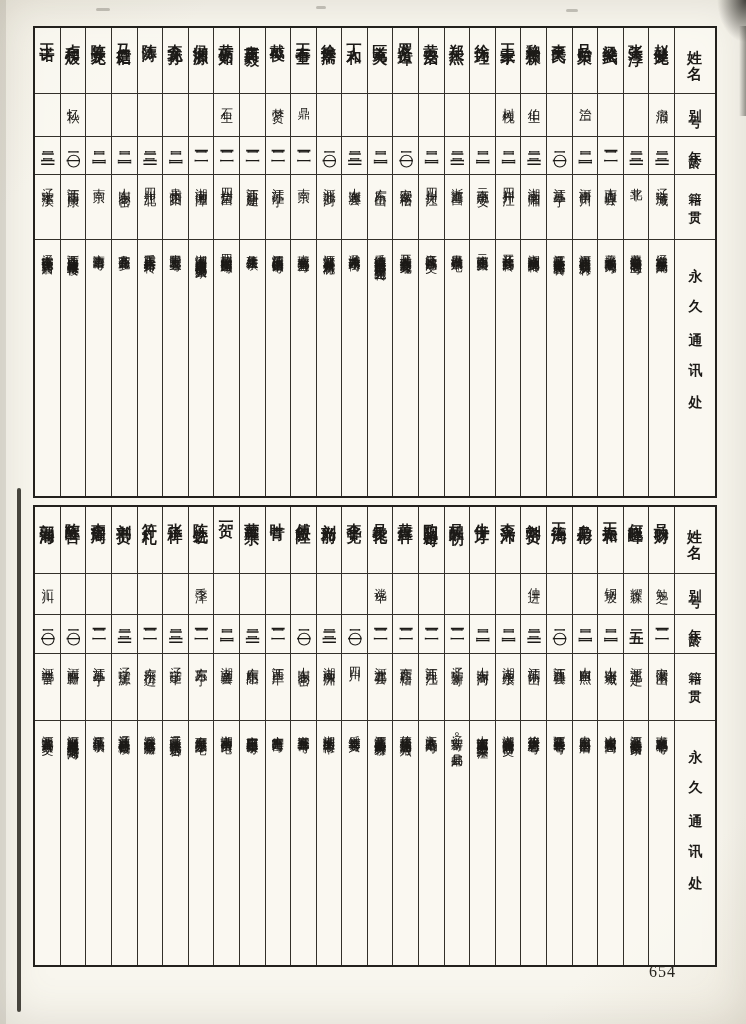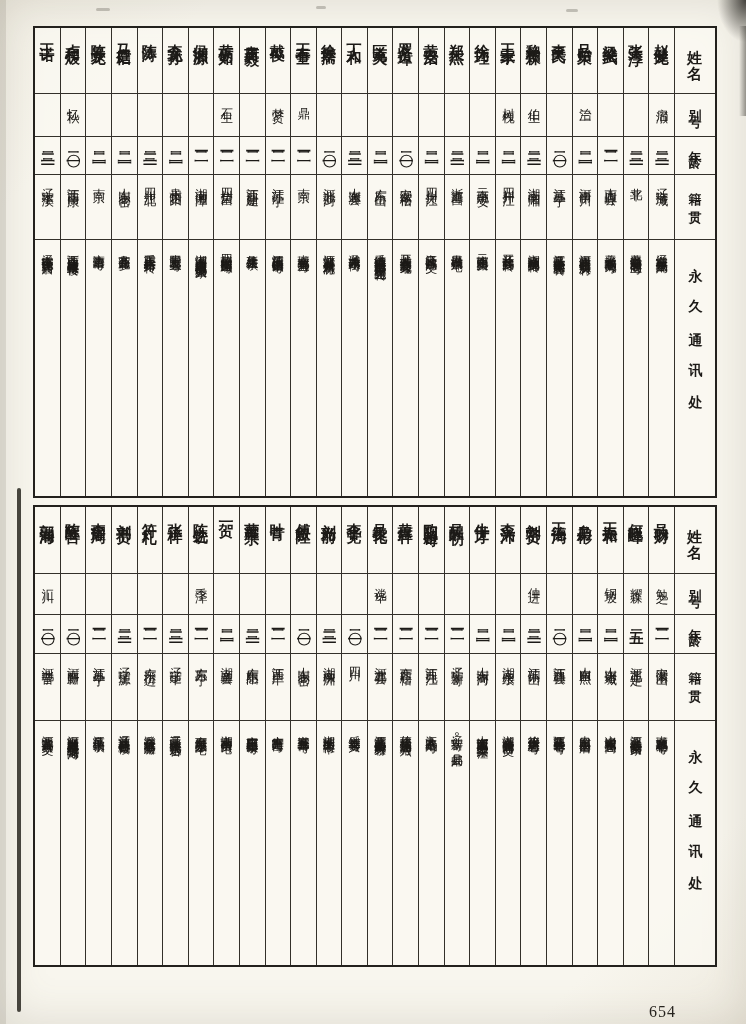--- a/index.html
+++ b/index.html
@@ -31,21 +31,21 @@
   .native{font-size:12.5px;letter-spacing:2px;padding-top:3px;}
   .addr{font-size:12px;letter-spacing:0.8px;padding-top:5px;}
   
   .h-name{font-family:"Liberation Sans",sans-serif;font-weight:700;font-size:15px;
           letter-spacing:16px;padding-top:10px;}
   .h-alias{font-weight:700;font-size:13px;letter-spacing:7px;padding-top:5px;}
   .h-age{font-weight:700;font-size:13px;letter-spacing:4px;padding-top:4px;}
   .h-native{font-weight:700;font-size:13px;letter-spacing:18px;padding-top:8px;}
   .h-addr{font-weight:700;font-size:14px;letter-spacing:32px;padding-top:16px;}
   
-  .page-number{position:absolute;left:649px;top:963px;font-size:16px;letter-spacing:1px;color:#26231e;margin-top:40px;}
+  .page-number{position:absolute;left:649px;top:963px;font-size:16px;letter-spacing:1px;color:#26231e;}
   
   .artifact{position:absolute;pointer-events:none;}
   .corner-smudge{right:0;top:0;width:30px;height:44px;
      background:radial-gradient(ellipse at top right,rgba(28,26,22,.8),rgba(28,26,22,0) 68%);}
   .edge-streak-right{right:0;top:26px;width:7px;height:90px;
      background:linear-gradient(to left,rgba(40,38,33,.45),rgba(40,38,33,0));}
   .left-bar{left:17px;top:488px;width:4px;height:524px;background:#2f2c26;opacity:.88;border-radius:2px;}
   .left-shade{left:0;top:0;width:6px;height:100%;background:rgba(90,84,70,.14);}
   .top-dash{height:3px;background:rgba(70,65,55,.28);border-radius:2px;}
 </style>

